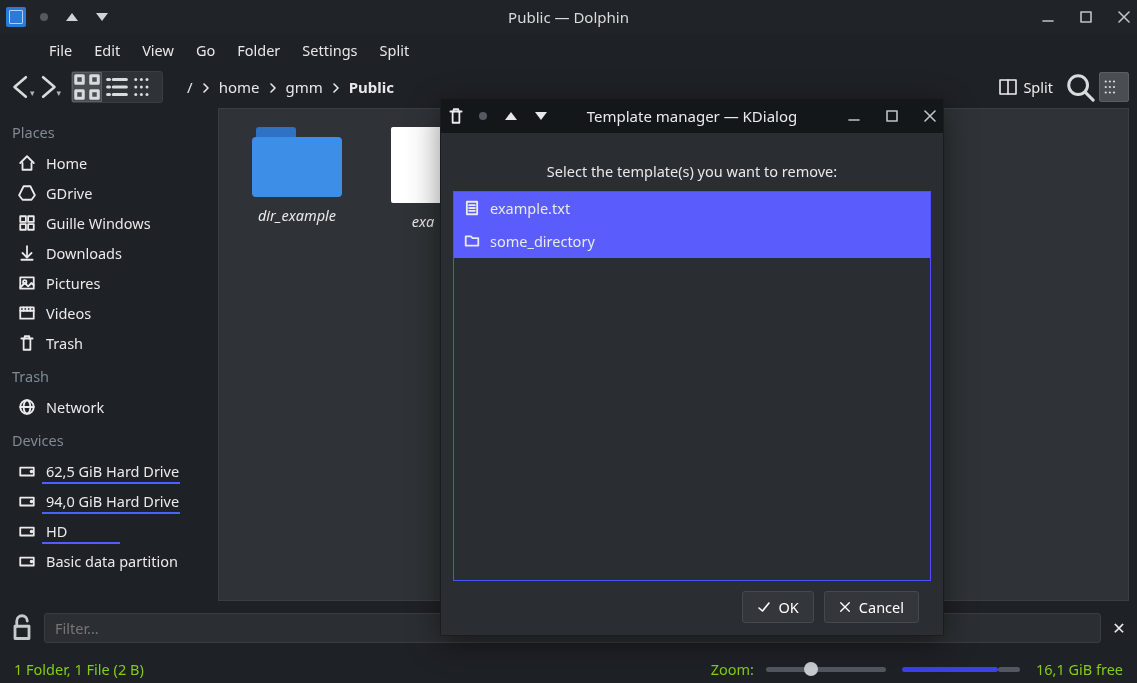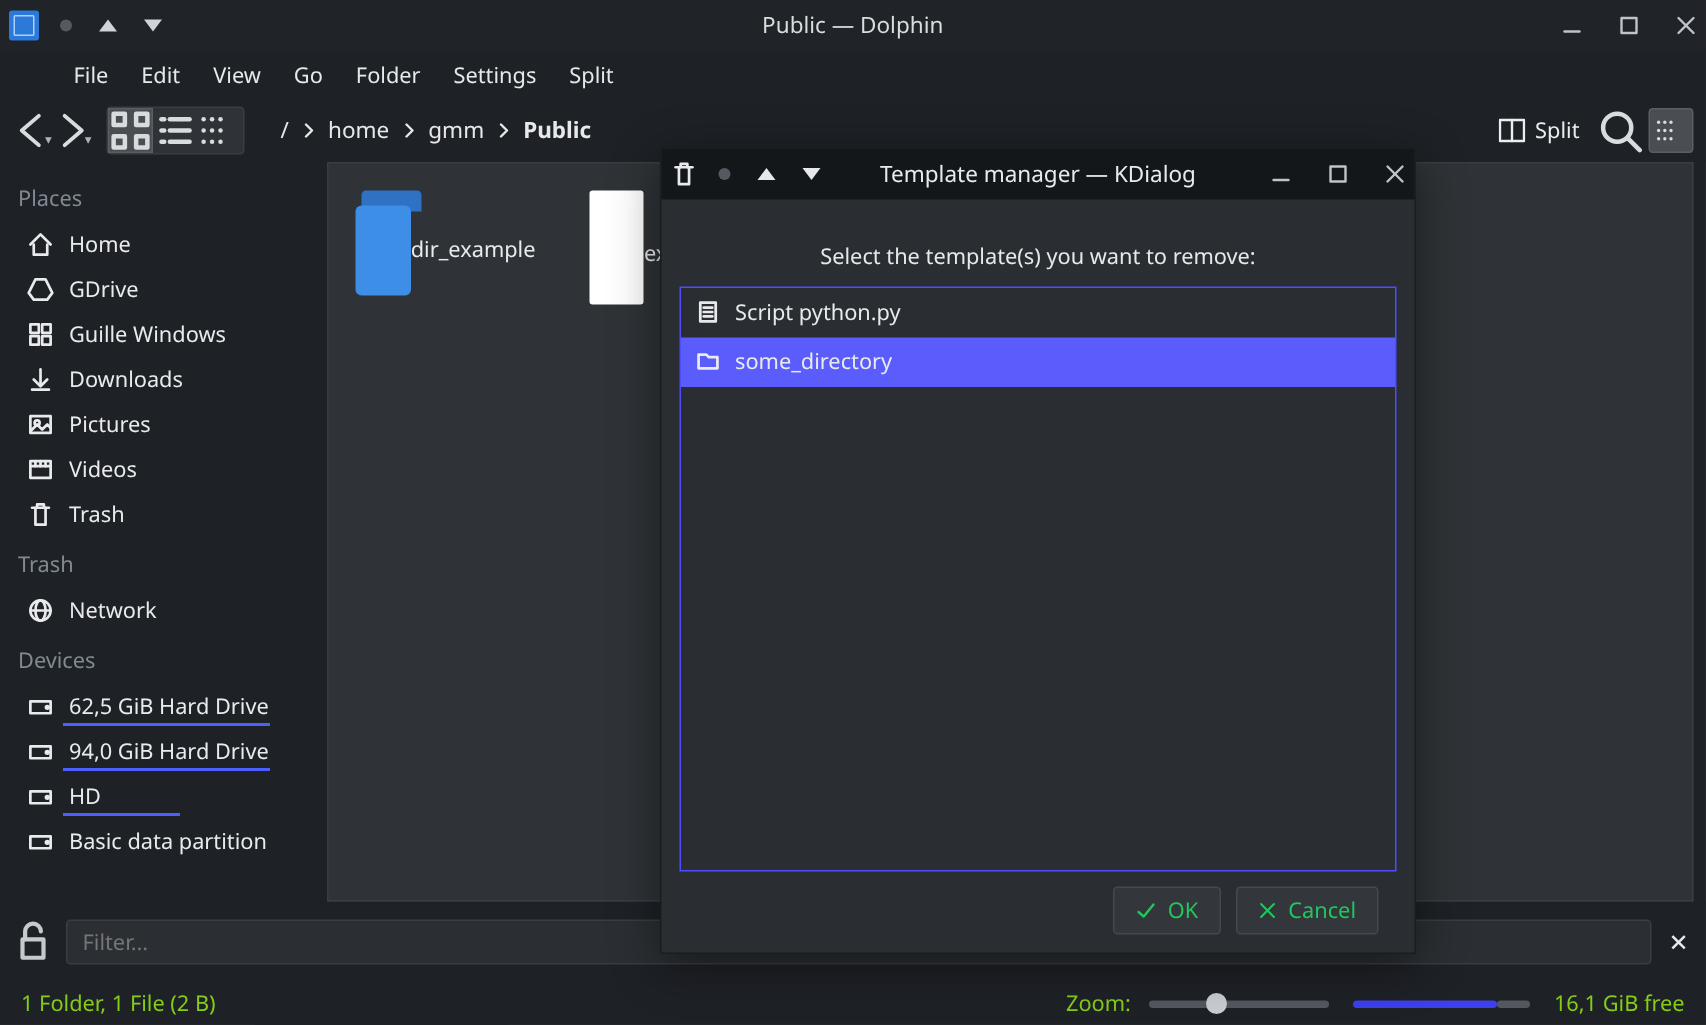--- a/index.html
+++ b/index.html
@@ -81,21 +81,21 @@
   .sb-item{
     display:flex;align-items:center;gap:10px;padding:5px 12px 5px 18px;
     color:#e8eaec;position:relative;
   }
   .sb-item .u{position:absolute;left:42px;right:auto;bottom:2px;height:2px;background:var(--underline);}
   .sb-item .ico{width:18px;height:18px;display:flex;align-items:center;justify-content:center;color:#e8eaec;}
   .content{
     flex:1;background:#2f3337;margin:0 8px;border:1px solid #3a3e43;
     display:flex;align-items:flex-start;padding:18px;gap:36px;
   }
-  .file{display:flex;flex-direction:row;align-items:center;width:120px;color:#e8eaec;}
+  .file{display:flex;flex-direction:column;align-items:center;width:120px;color:#e8eaec;font-style:italic;}
   .folder-ico{width:90px;height:70px;position:relative;margin-bottom:8px;}
   .folder-ico .tab{position:absolute;top:0;left:4px;width:40px;height:14px;background:#2f72c4;border-radius:3px 3px 0 0;}
   .folder-ico .body{position:absolute;top:10px;left:0;right:0;bottom:0;background:var(--folder);border-radius:4px;}
   .doc-ico{width:64px;height:76px;background:#fff;border-radius:2px;margin-bottom:8px;position:relative;}
   .file span{font-size:14.5px;}
   
   .filter-row{
     height:54px;display:flex;align-items:center;padding:0 8px;gap:8px;
     background:var(--bg-dark);
   }
@@ -136,21 +136,21 @@
   }
   .li{
     height:33px;display:flex;align-items:center;gap:10px;padding:0 10px;
     color:#e8eaec;border-bottom:1px solid rgba(0,0,0,0);
   }
   .li.sel{background:var(--sel);}
   .li .ico{width:16px;height:16px;display:flex;align-items:center;justify-content:center;}
   .dlg-buttons{display:flex;justify-content:flex-end;gap:10px;padding:10px 12px 0;}
   .dbtn{
     height:32px;padding:0 14px;background:#33373c;border:1px solid #45494e;border-radius:3px;
-    display:flex;align-items:center;gap:8px;color:#22c55e;
+    display:flex;align-items:center;gap:8px;color:#ffffff;
   }
   svg{stroke:currentColor;fill:none;stroke-width:1.6;stroke-linecap:round;stroke-linejoin:round;}
 </style>
 </head>
 <body>
 
 <div class="titlebar">
   <div class="tb-icon"></div>
   <div class="tb-dot"></div>
   <div class="tb-tri up"></div>
@@ -479,30 +479,30 @@
           <svg viewBox="0 0 14 14">
             <line x1="2" y1="2" x2="12" y2="12"></line>
             <line x1="12" y1="2" x2="2" y2="12"></line>
           </svg>
         </div>
     </div>
   </div>
   <div class="dlg-body">
     <div class="dlg-msg">Select the template(s) you want to remove:</div>
     <div class="listbox">
-      <div class="li">
+      <div class="li sel">
         <span class="ico">
             <svg viewBox="0 0 14 14">
               <rect x="2.5" y="1.5" width="9" height="11"></rect>
               <line x1="4.5" y1="4.5" x2="9.5" y2="4.5"></line>
               <line x1="4.5" y1="7" x2="9.5" y2="7"></line>
               <line x1="4.5" y1="9.5" x2="9.5" y2="9.5"></line>
             </svg>
           </span>
-        <span>Script python.py</span>
+        <span>example.txt</span>
       </div>
       <div class="li sel">
         <span class="ico">
             <svg viewBox="0 0 14 14">
               <path d="M1.5 3 H6 L7.5 4.5 H12.5 V11 H1.5 Z"></path>
             </svg>
           </span>
         <span>some_directory</span>
       </div>
     </div>

